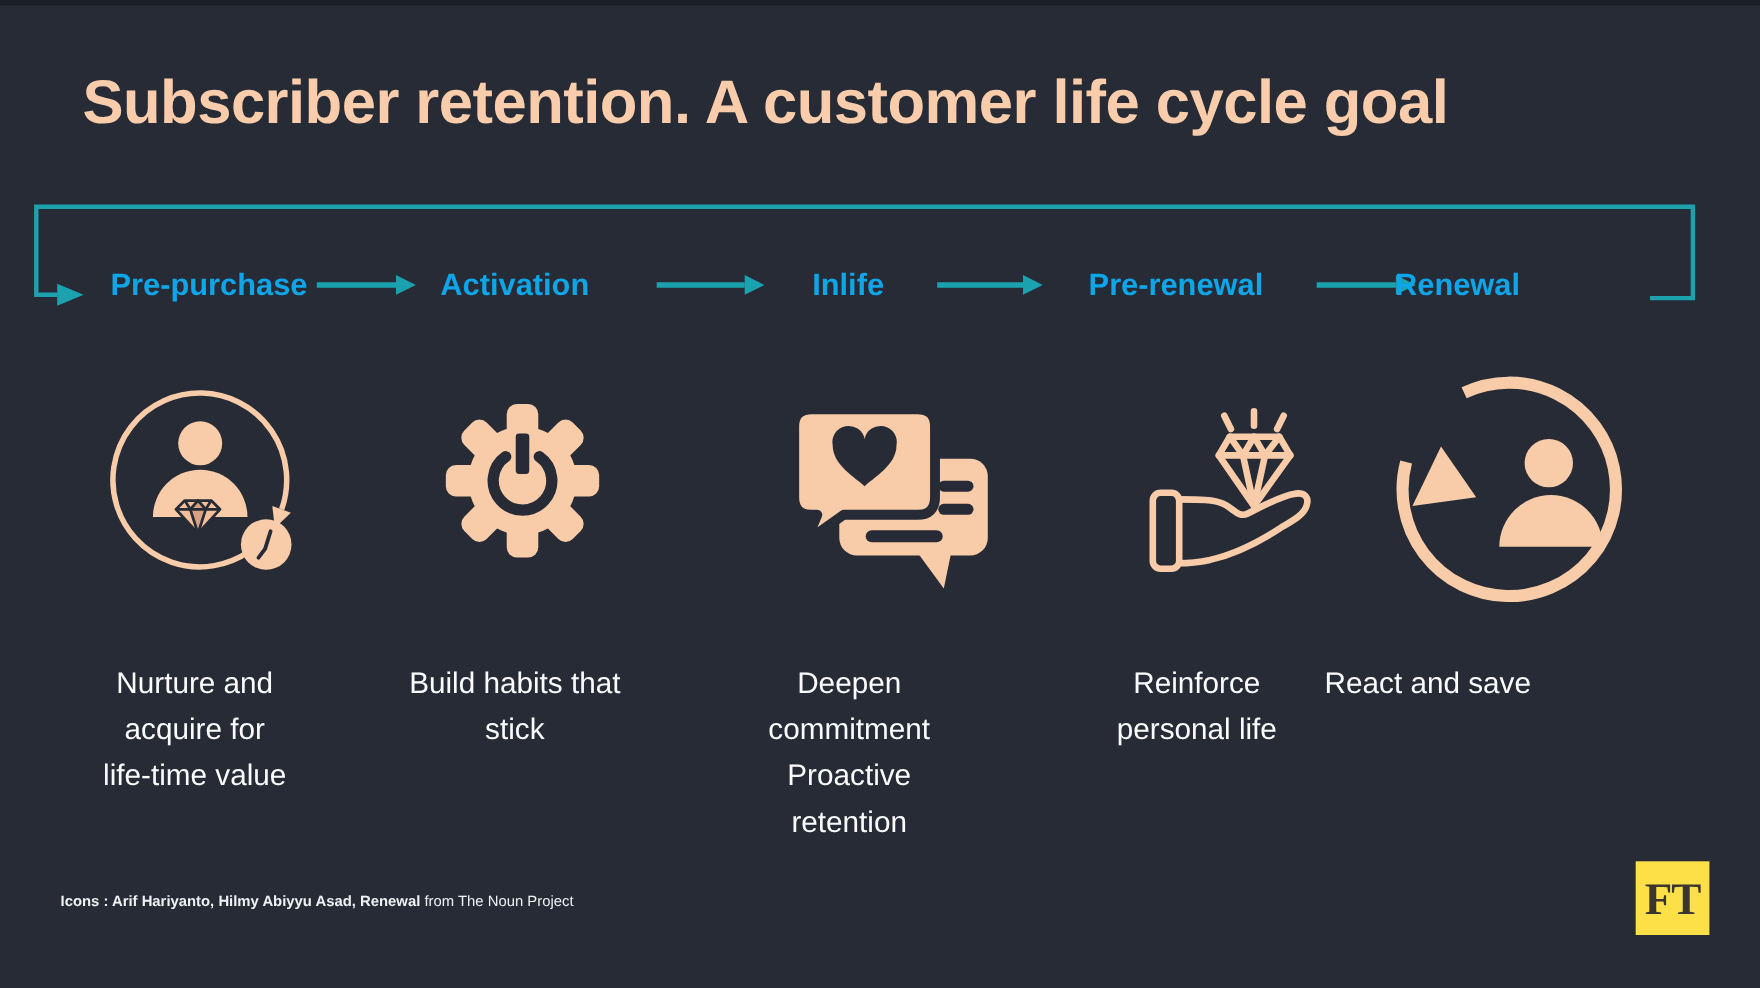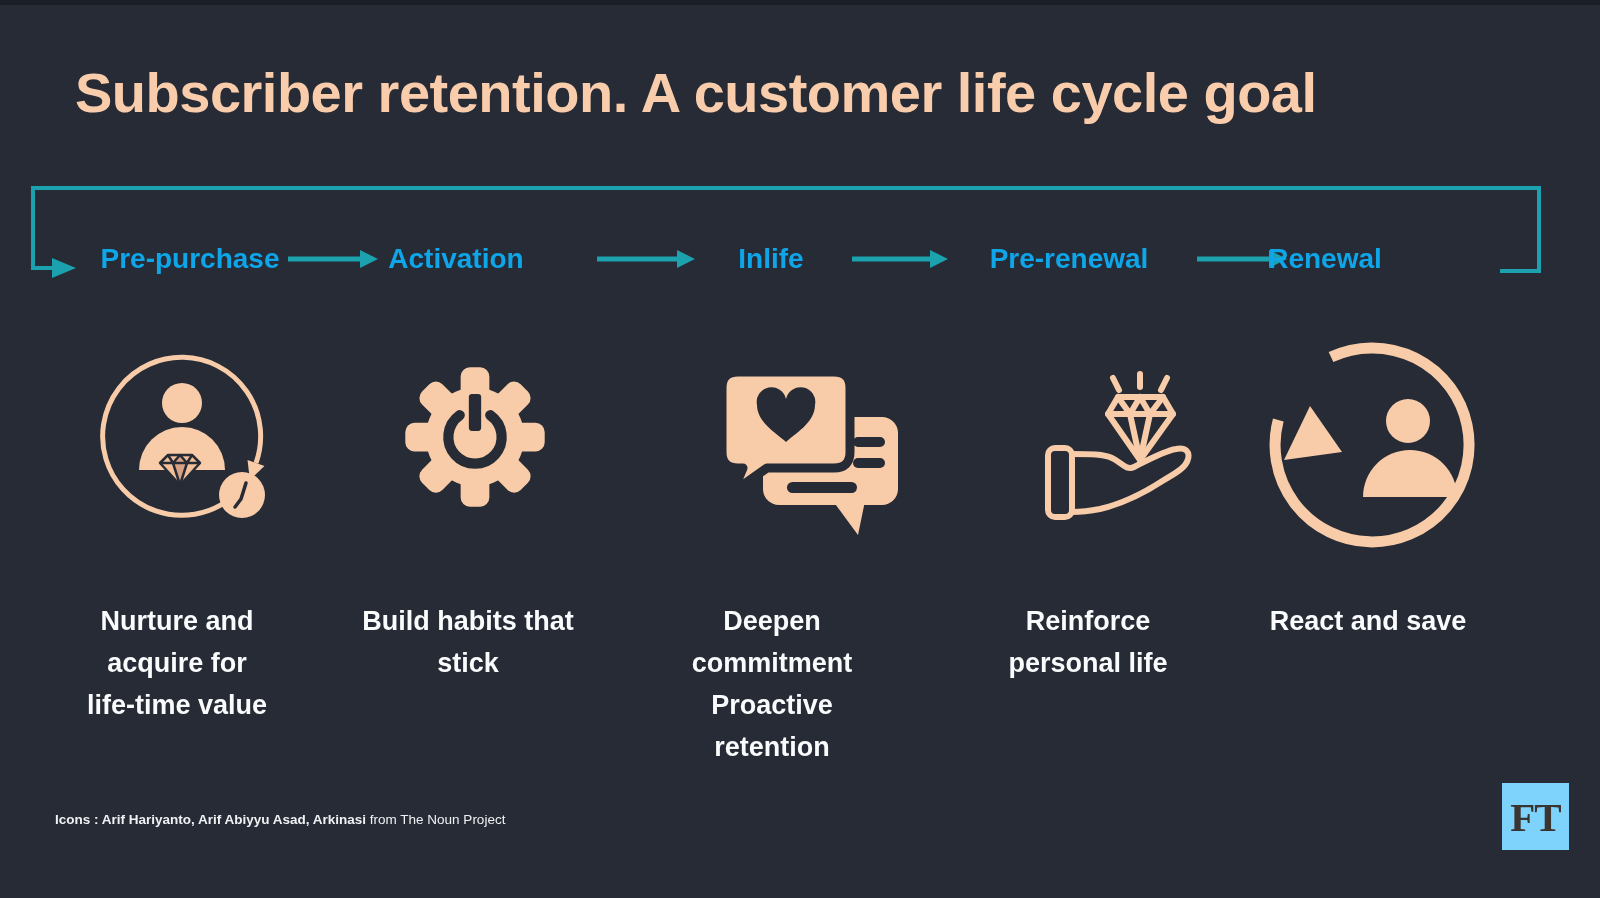--- a/index.html
+++ b/index.html
@@ -13,43 +13,42 @@
     position:absolute;left:55px;top:60px;width:1480px;
     font-size:56px;font-weight:700;letter-spacing:-.5px;
     color:#F9CDAB;
     margin-left:20px;
   }
   .flow-svg{position:absolute;left:0;top:0;width:1600px;height:898px;}
   .stage-label{
     position:absolute;top:241px;width:300px;height:36px;line-height:36px;
     text-align:center;font-size:28px;font-weight:700;color:#0ea5e9;
   }
-  .lbl-0{left:40px;} .lbl-1{left:306px;} .lbl-2{left:621px;text-align:center;} .lbl-3{left:919px;} .lbl-4{left:1175px;}
+  .lbl-0{left:40px;} .lbl-1{left:318px;} .lbl-2{left:621px;text-align:center;} .lbl-3{left:919px;} .lbl-4{left:1175px;}
   .icon{position:absolute;}
   .ic-0{left:87px;  top:342px;}
   .ic-1{left:393px; top:353px;}
   .ic-2{left:703px; top:358px;}
   .ic-3{left:1020px;top:362px;}
   .ic-4{left:1260px;top:340px;}
   .desc{
     position:absolute;top:600px;width:300px;
-    text-align:center;font-size:27px;font-weight:700;line-height:42px;
+    text-align:center;font-size:27px;font-weight:400;line-height:42px;
     color:#FAFBFC;white-space:pre-line;
   }
-  .d-0{left:27px;} .d-1{left:318px;} .d-2{left:622px;} .d-3{left:938px;} .d-4{left:1218px;}
+  .d-0{left:27px;} .d-1{left:318px;} .d-2{left:622px;} .d-3{left:938px;} .d-4{left:1148px;}
   .credits{
     position:absolute;left:55px;top:812px;font-size:13.5px;color:#EFF1F3;
   }
   .credits b{font-weight:700;}
   .ft-logo{
     position:absolute;left:1487px;top:783px;width:67px;height:67px;
-    background:#7dd3fc;display:flex;align-items:center;justify-content:center;
+    background:#fde047;display:flex;align-items:center;justify-content:center;
     font-family:"Liberation Serif", serif;font-weight:700;font-size:41px;color:#3A3530;
     letter-spacing:-1px;
-    margin-left:15px;
   }
 </style>
 </head>
 <body>
 
 <div class="top-edge"></div>
 
 <div class="title">Subscriber retention. A customer life cycle goal</div>
 
 <svg class="flow-svg" viewBox="0 0 1600 898" fill="none">
@@ -160,17 +159,17 @@
 <div class="desc d-1">Build habits that
 stick</div>
 <div class="desc d-2">Deepen
 commitment
 Proactive
 retention</div>
 <div class="desc d-3">Reinforce
 personal life</div>
 <div class="desc d-4">React and save</div>
 
-<div class="credits"><b>Icons : Arif Hariyanto,  Arif Abiyyu Asad, Arkinasi</b><span> from The Noun Project</span></div>
+<div class="credits"><b>Icons : Arif Hariyanto,  Hilmy Abiyyu Asad, Renewal</b><span> from The Noun Project</span></div>
 
 <div class="ft-logo">
   <span>FT</span>
 </div>
 
 </body></html>

